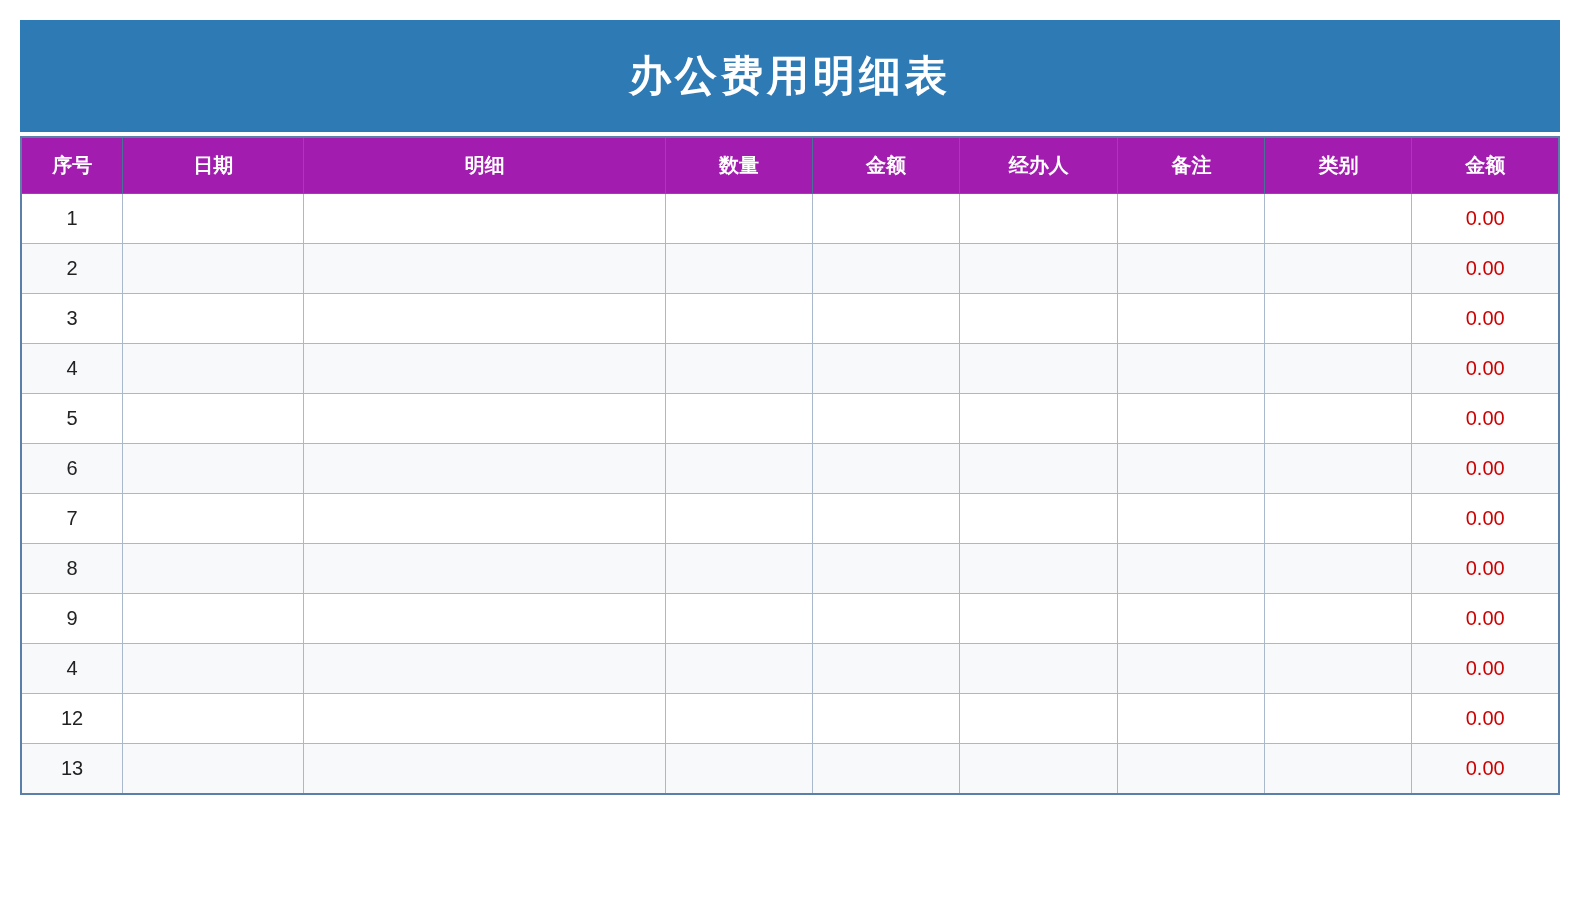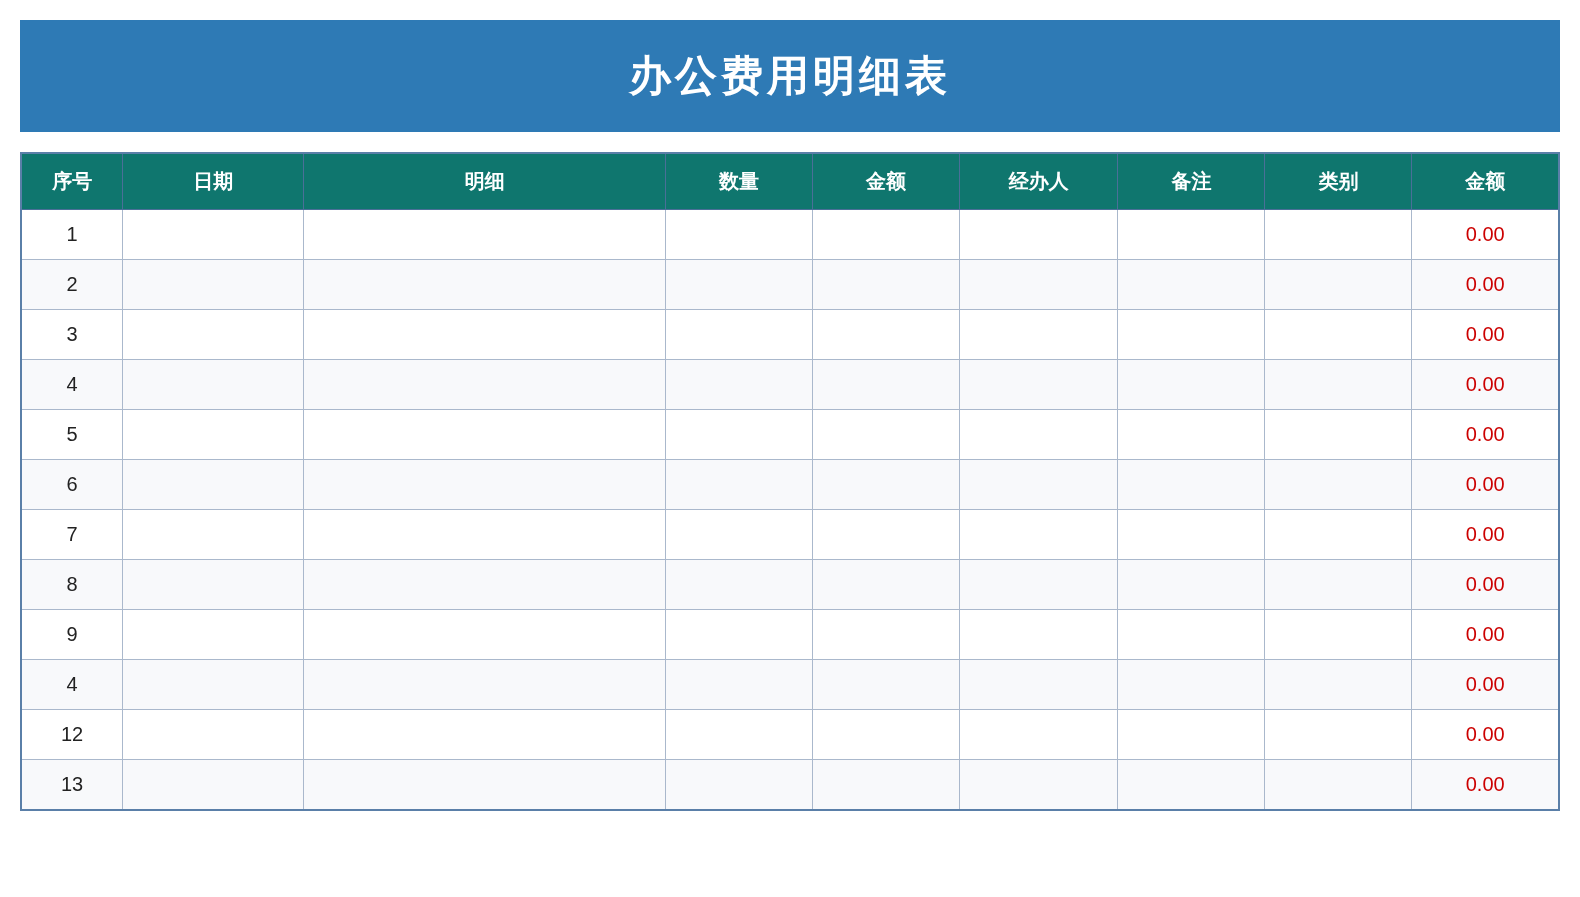--- a/index.html
+++ b/index.html
@@ -20,38 +20,38 @@
 
     .container {
       width: 1540px;
       background: #ffffff;
     }
 
     .title-row {
       background-color: #2e7ab5;
       text-align: center;
       padding: 28px 0;
-      margin-bottom: 20px;
+      margin-bottom: 4px;
     }
 
     .title-text {
       color: #ffffff;
       font-size: 42px;
       font-weight: bold;
       letter-spacing: 4px;
     }
 
     table {
       width: 100%;
       border-collapse: collapse;
       border: 2px solid #5a7fa8;
     }
 
     thead tr th {
-      background-color: #0f766e;
+      background-color: #a21caf;
       color: #ffffff;
       font-size: 20px;
       font-weight: bold;
       text-align: center;
       padding: 14px 8px;
       border: 1px solid #4a6f98;
     }
 
     tbody tr td {
       border: 1px solid #aab8cc;

